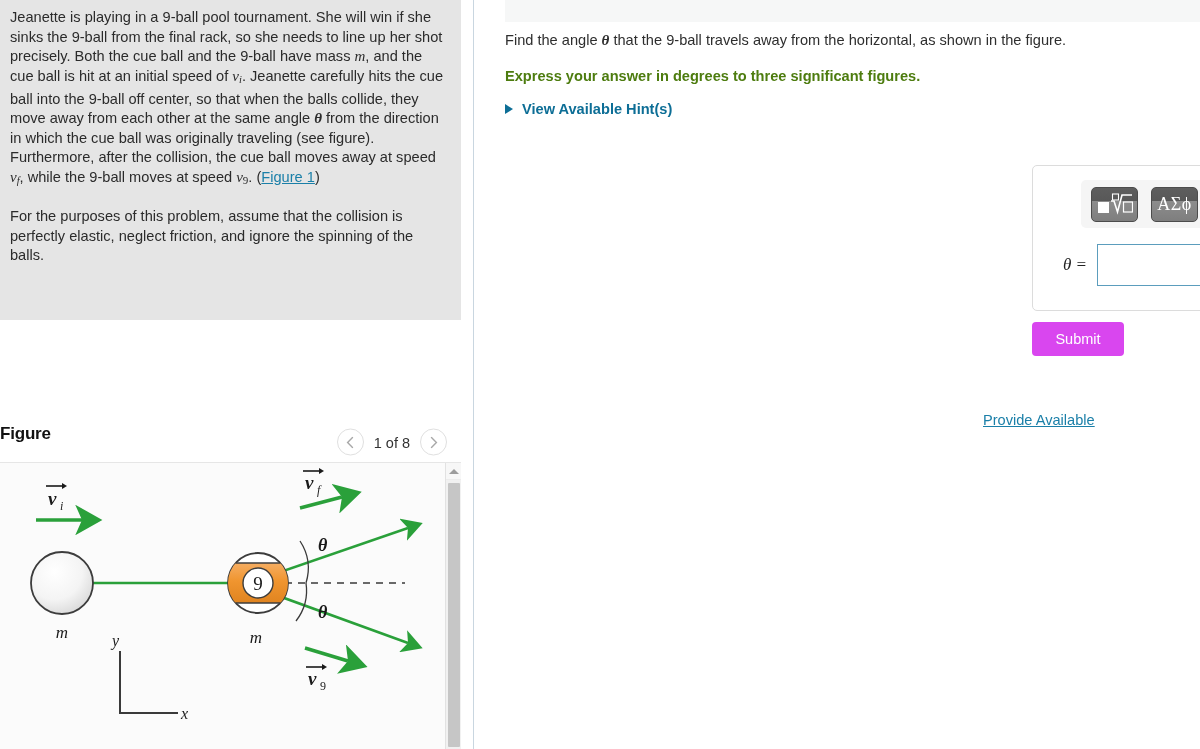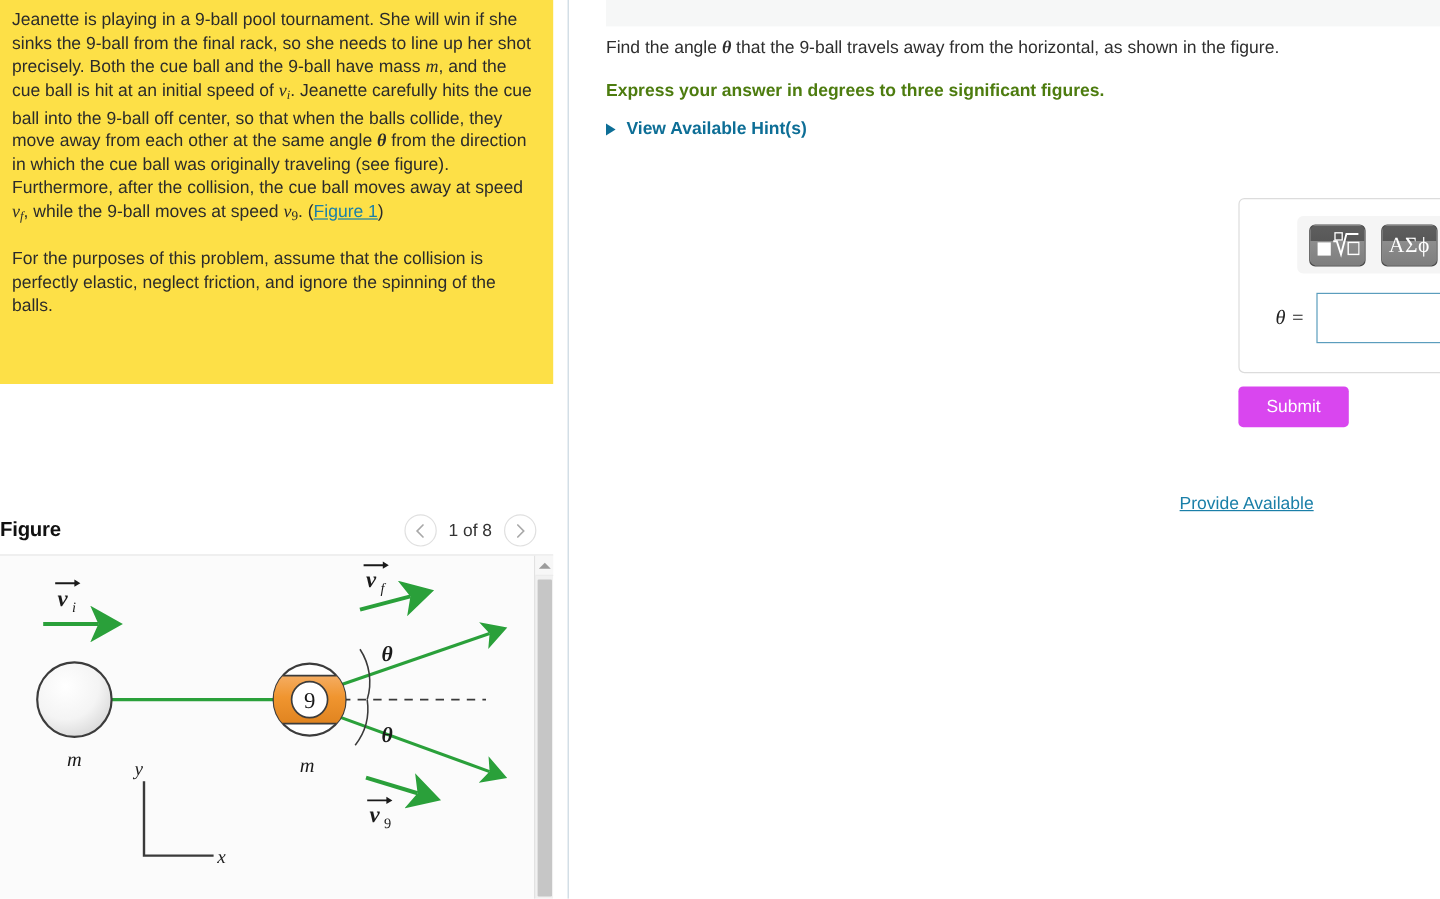--- a/index.html
+++ b/index.html
@@ -13,40 +13,40 @@
   #root { position: relative; width: 1200px; height: 749px; }
 
   
   .left-pane {
     position: absolute; left: 0; top: 0; width: 474px; height: 749px;
     background: #ffffff;
     border-right: 1px solid #c9d6e0;
   }
   .problem-box {
     position: absolute; left: 0; top: 0; width: 461px; min-height: 320px;
-    background: #fde047;
+    background: #e5e5e5;
     padding: 8px 16px 14px 10px;
   }
   .problem-text {
     font-size: 14.6px; line-height: 19.6px; color: #2b2b2b;
     margin: 0 0 16px 0;
   }
   .problem-text:last-child { margin-bottom: 0; }
   .mvar { font-family: "Liberation Serif", serif; font-style: italic; font-size: 15px; }
   .msub { font-size: 10.5px; font-style: italic; vertical-align: -0.22em;
           font-family: "Liberation Serif", serif; }
   .msub-up { font-size: 11px; font-style: normal; vertical-align: -0.2em;
           font-family: "Liberation Serif", serif; }
   .mtheta { font-family: "Liberation Serif", serif; font-style: italic; font-weight: bold; font-size: 15px; }
   .figlink { color: #1a7fa8; text-decoration: underline; cursor: pointer; }
 
   
   .figure-head {
     position: absolute; left: 0; top: 424px; width: 461px; height: 36px;
-    display: flex; align-items: center;
+    display: flex; align-items: flex-start;
   }
   .figure-title {
     font-size: 17px; font-weight: bold; color: #111; letter-spacing: -0.2px;
   }
   .fig-nav {
     position: absolute; right: 14px; top: 50%; transform: translateY(-50%);
     display: flex; align-items: center; gap: 10px;
   }
   .nav-circle {
     width: 27px; height: 27px; border-radius: 50%;

